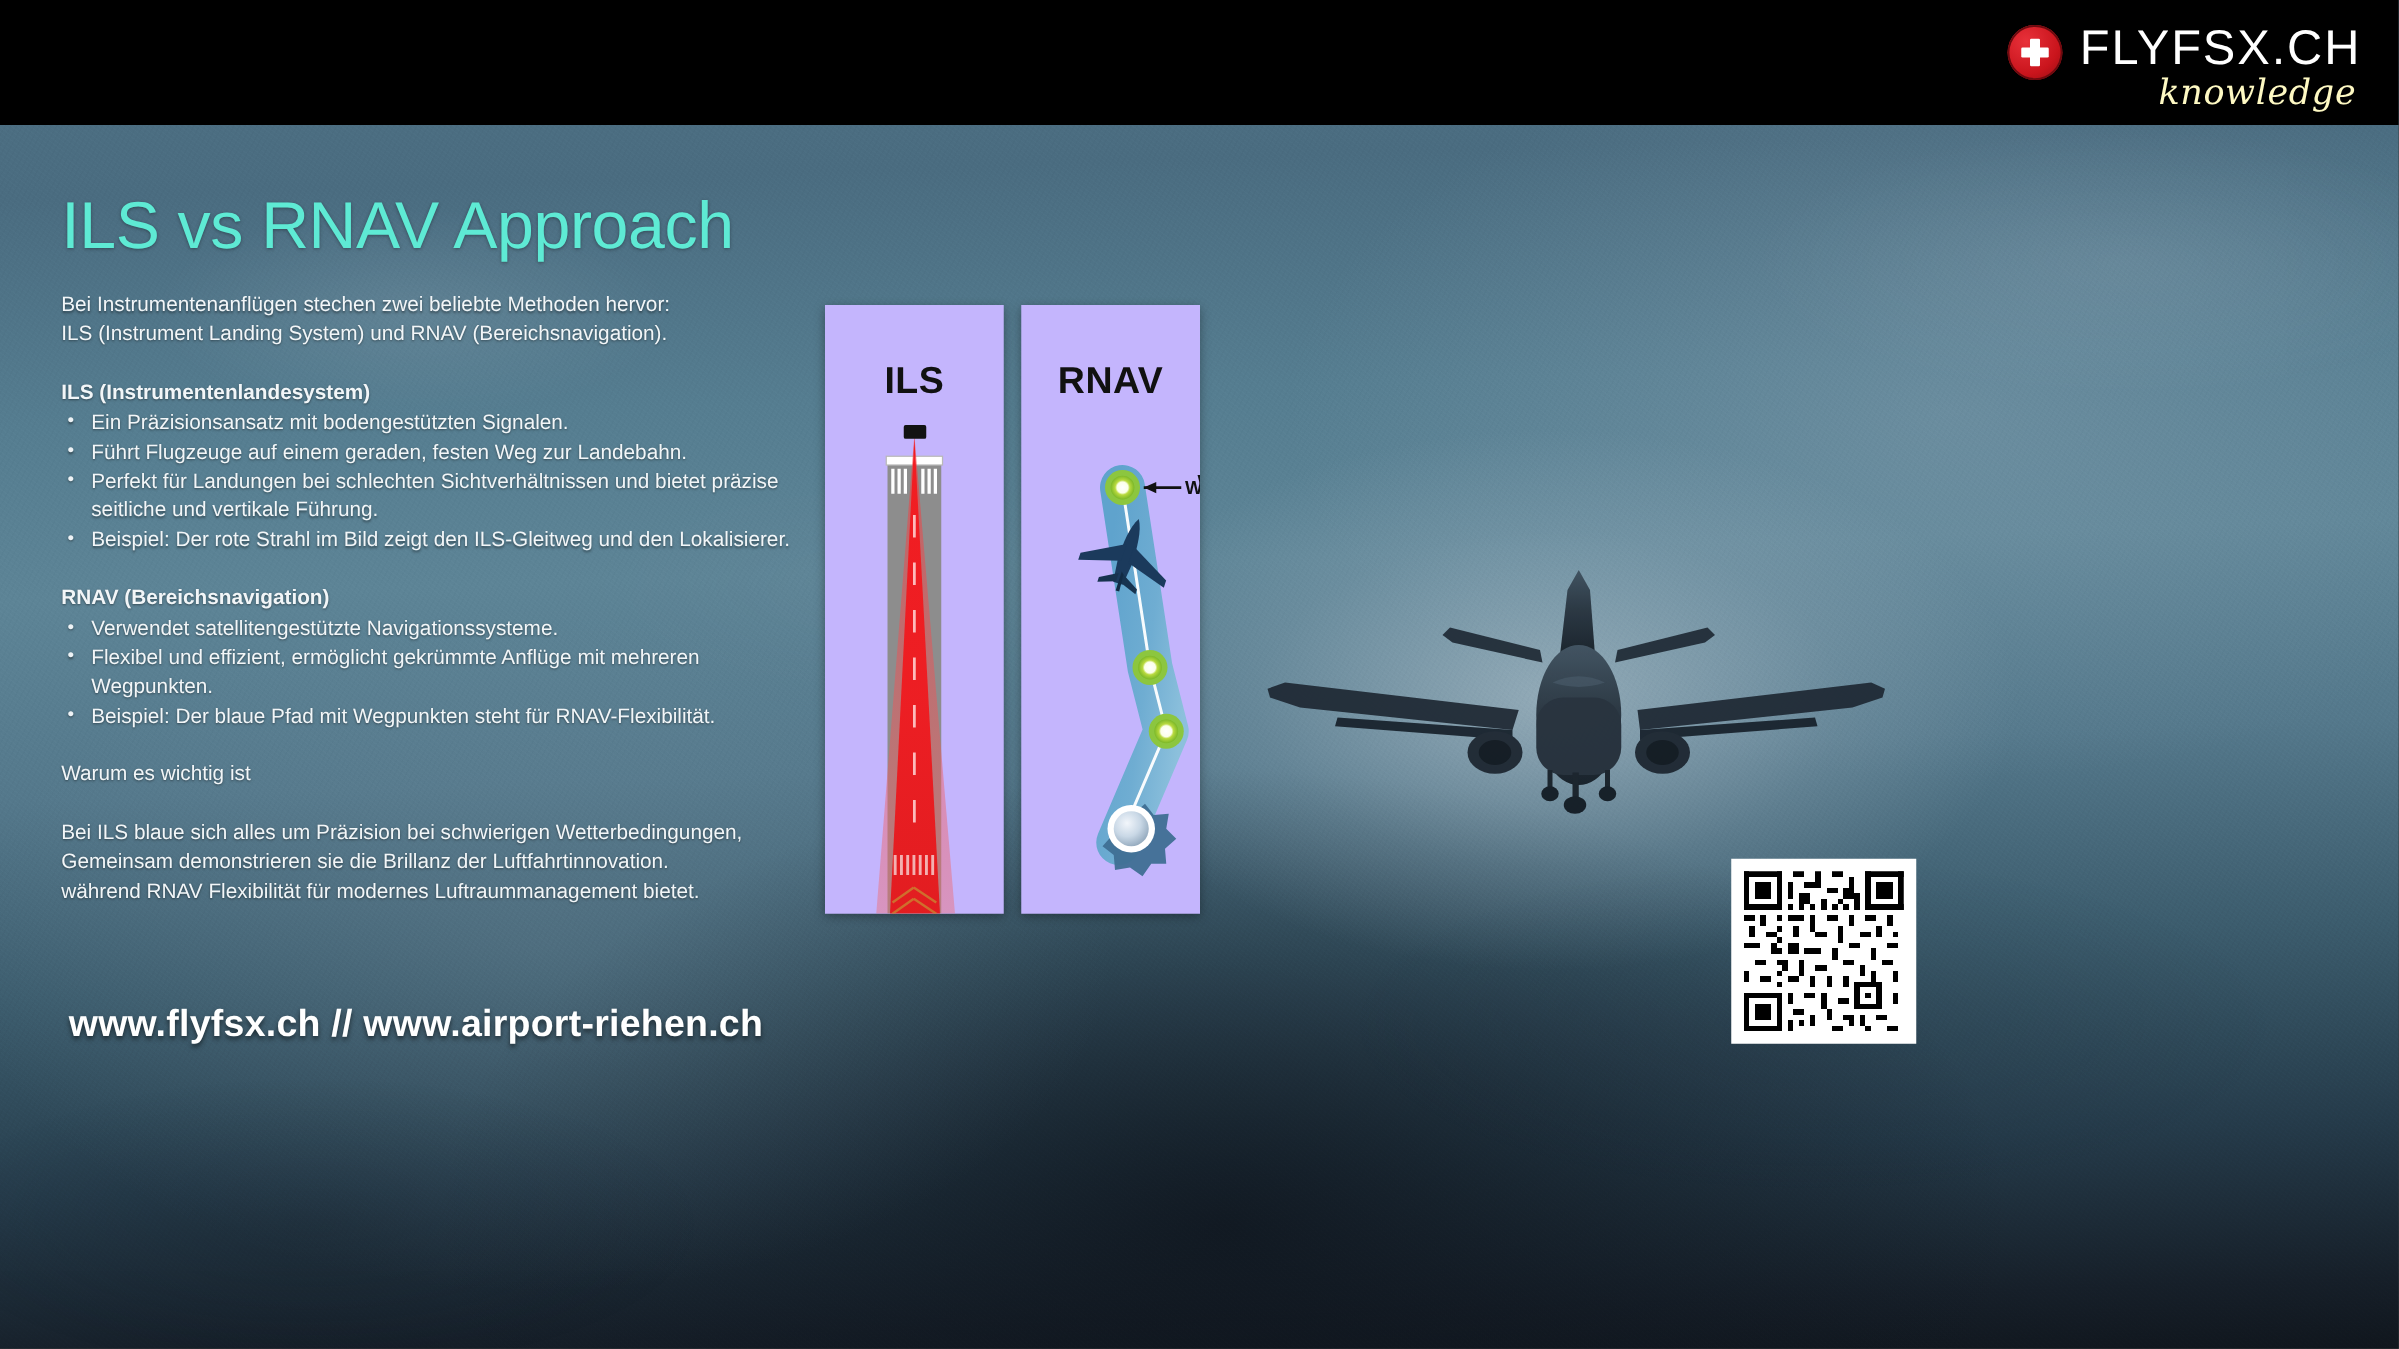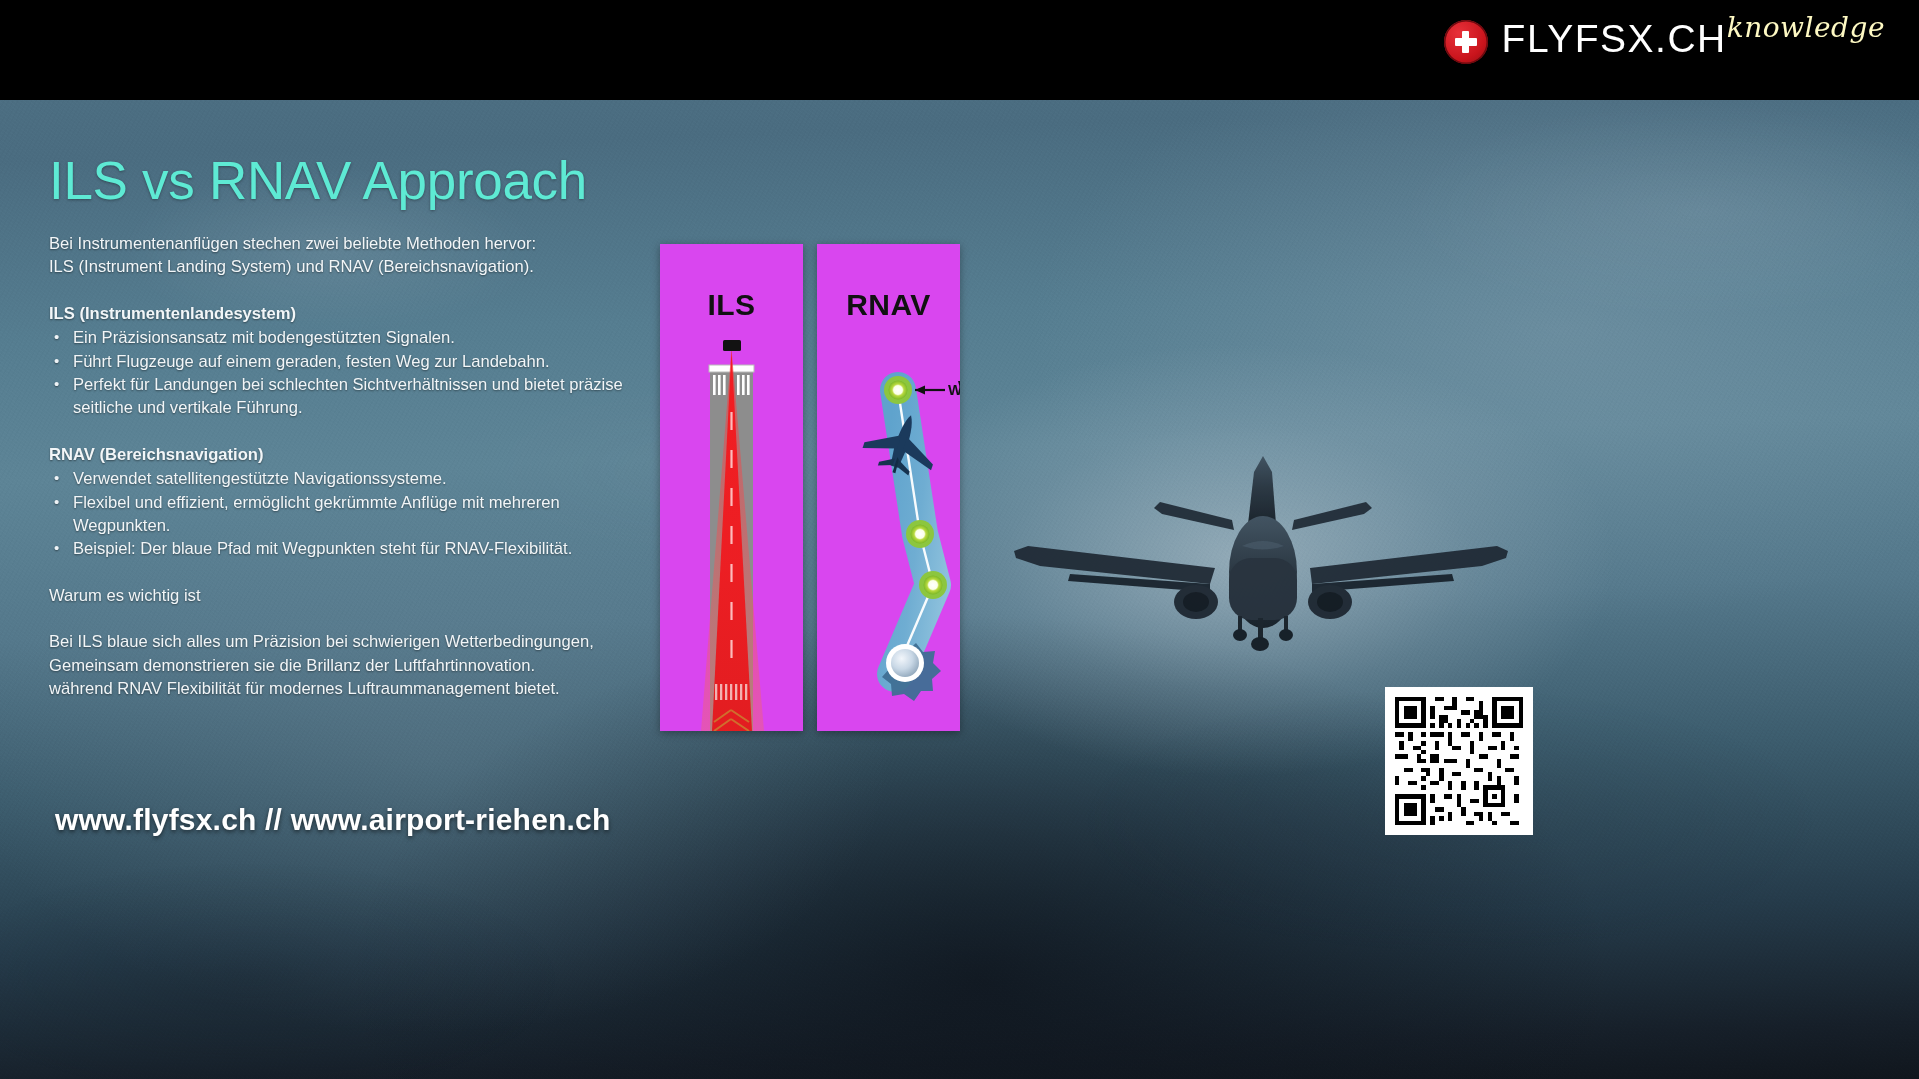--- a/index.html
+++ b/index.html
@@ -52,21 +52,21 @@
     width:44px; height:44px; border-radius:50%;
     background:radial-gradient(circle at 34% 30%, #e8313a 0%, #c9141c 62%, #8e0d13 100%);
     box-shadow:0 0 0 1.5px #6d0a0f inset;
     position:relative; margin-top:4px; flex:0 0 auto;
   }
   .swiss-badge::before, .swiss-badge::after {
     content:""; position:absolute; background:#fff; border-radius:1px;
   }
   .swiss-badge::before { width:22px; height:7.5px; left:11px; top:18.2px; }
   .swiss-badge::after  { width:7.5px; height:22px; left:18.2px; top:11px; }
-  .brand-lines { display:flex; flex-direction:row; }
+  .brand-lines { display:flex; flex-direction:column; align-items:flex-end; }
   .brand-main {
     color:#fff; font-size:39px; letter-spacing:1.5px; font-weight:400; line-height:46px;
     font-family:"Liberation Sans", sans-serif;
   }
   .brand-sub {
     color:#fef9c3; font-size:28px; line-height:30px; margin-top:-3px; margin-right:4px;
     font-family:"DejaVu Serif", serif; font-style:italic; font-weight:400;
     letter-spacing:.5px;
   }
 
@@ -92,21 +92,21 @@
   }
   ul.bullets li::before {
     content:"\2022"; position:absolute; left:5px; top:-1px;
     font-size:15px; color:#eef3f6;
   }
   .plain-line { }
 
   
   #panels { position:absolute; left:660px; top:244px; display:flex; gap:14px; }
   .panel {
-    background:#d946ef; width:143px; height:487px;
+    background:#c4b5fd; width:143px; height:487px;
     position:relative; overflow:hidden;
     box-shadow:0 2px 8px rgba(0,0,0,.35);
   }
   .panel-title {
     position:absolute; left:0; right:0; top:44px; text-align:center;
     font-size:30px; font-weight:bold; color:#111; letter-spacing:.4px;
   }
 
   
   #ils-art { position:absolute; left:0; top:0; width:143px; height:487px; }
@@ -203,20 +203,21 @@
     <div>ILS (Instrument Landing System) und RNAV (Bereichsnavigation).</div>
   </div>
 
   <div class="spacer"></div>
 
   <div class="sec-head">ILS (Instrumentenlandesystem)</div>
   <ul class="bullets">
     <li>Ein Präzisionsansatz mit bodengestützten Signalen.</li>
     <li>Führt Flugzeuge auf einem geraden, festen Weg zur Landebahn.</li>
     <li>Perfekt für Landungen bei schlechten Sichtverhältnissen und bietet präzise seitliche und vertikale Führung.</li>
+    <li>Beispiel: Der rote Strahl im Bild zeigt den ILS-Gleitweg und den Lokalisierer.</li>
   </ul>
 
   <div class="spacer"></div>
 
   <div class="sec-head">RNAV (Bereichsnavigation)</div>
   <ul class="bullets">
     <li>Verwendet satellitengestützte Navigationssysteme.</li>
     <li>Flexibel und effizient, ermöglicht gekrümmte Anflüge mit mehreren Wegpunkten.</li>
     <li>Beispiel: Der blaue Pfad mit Wegpunkten steht für RNAV-Flexibilität.</li>
   </ul>

